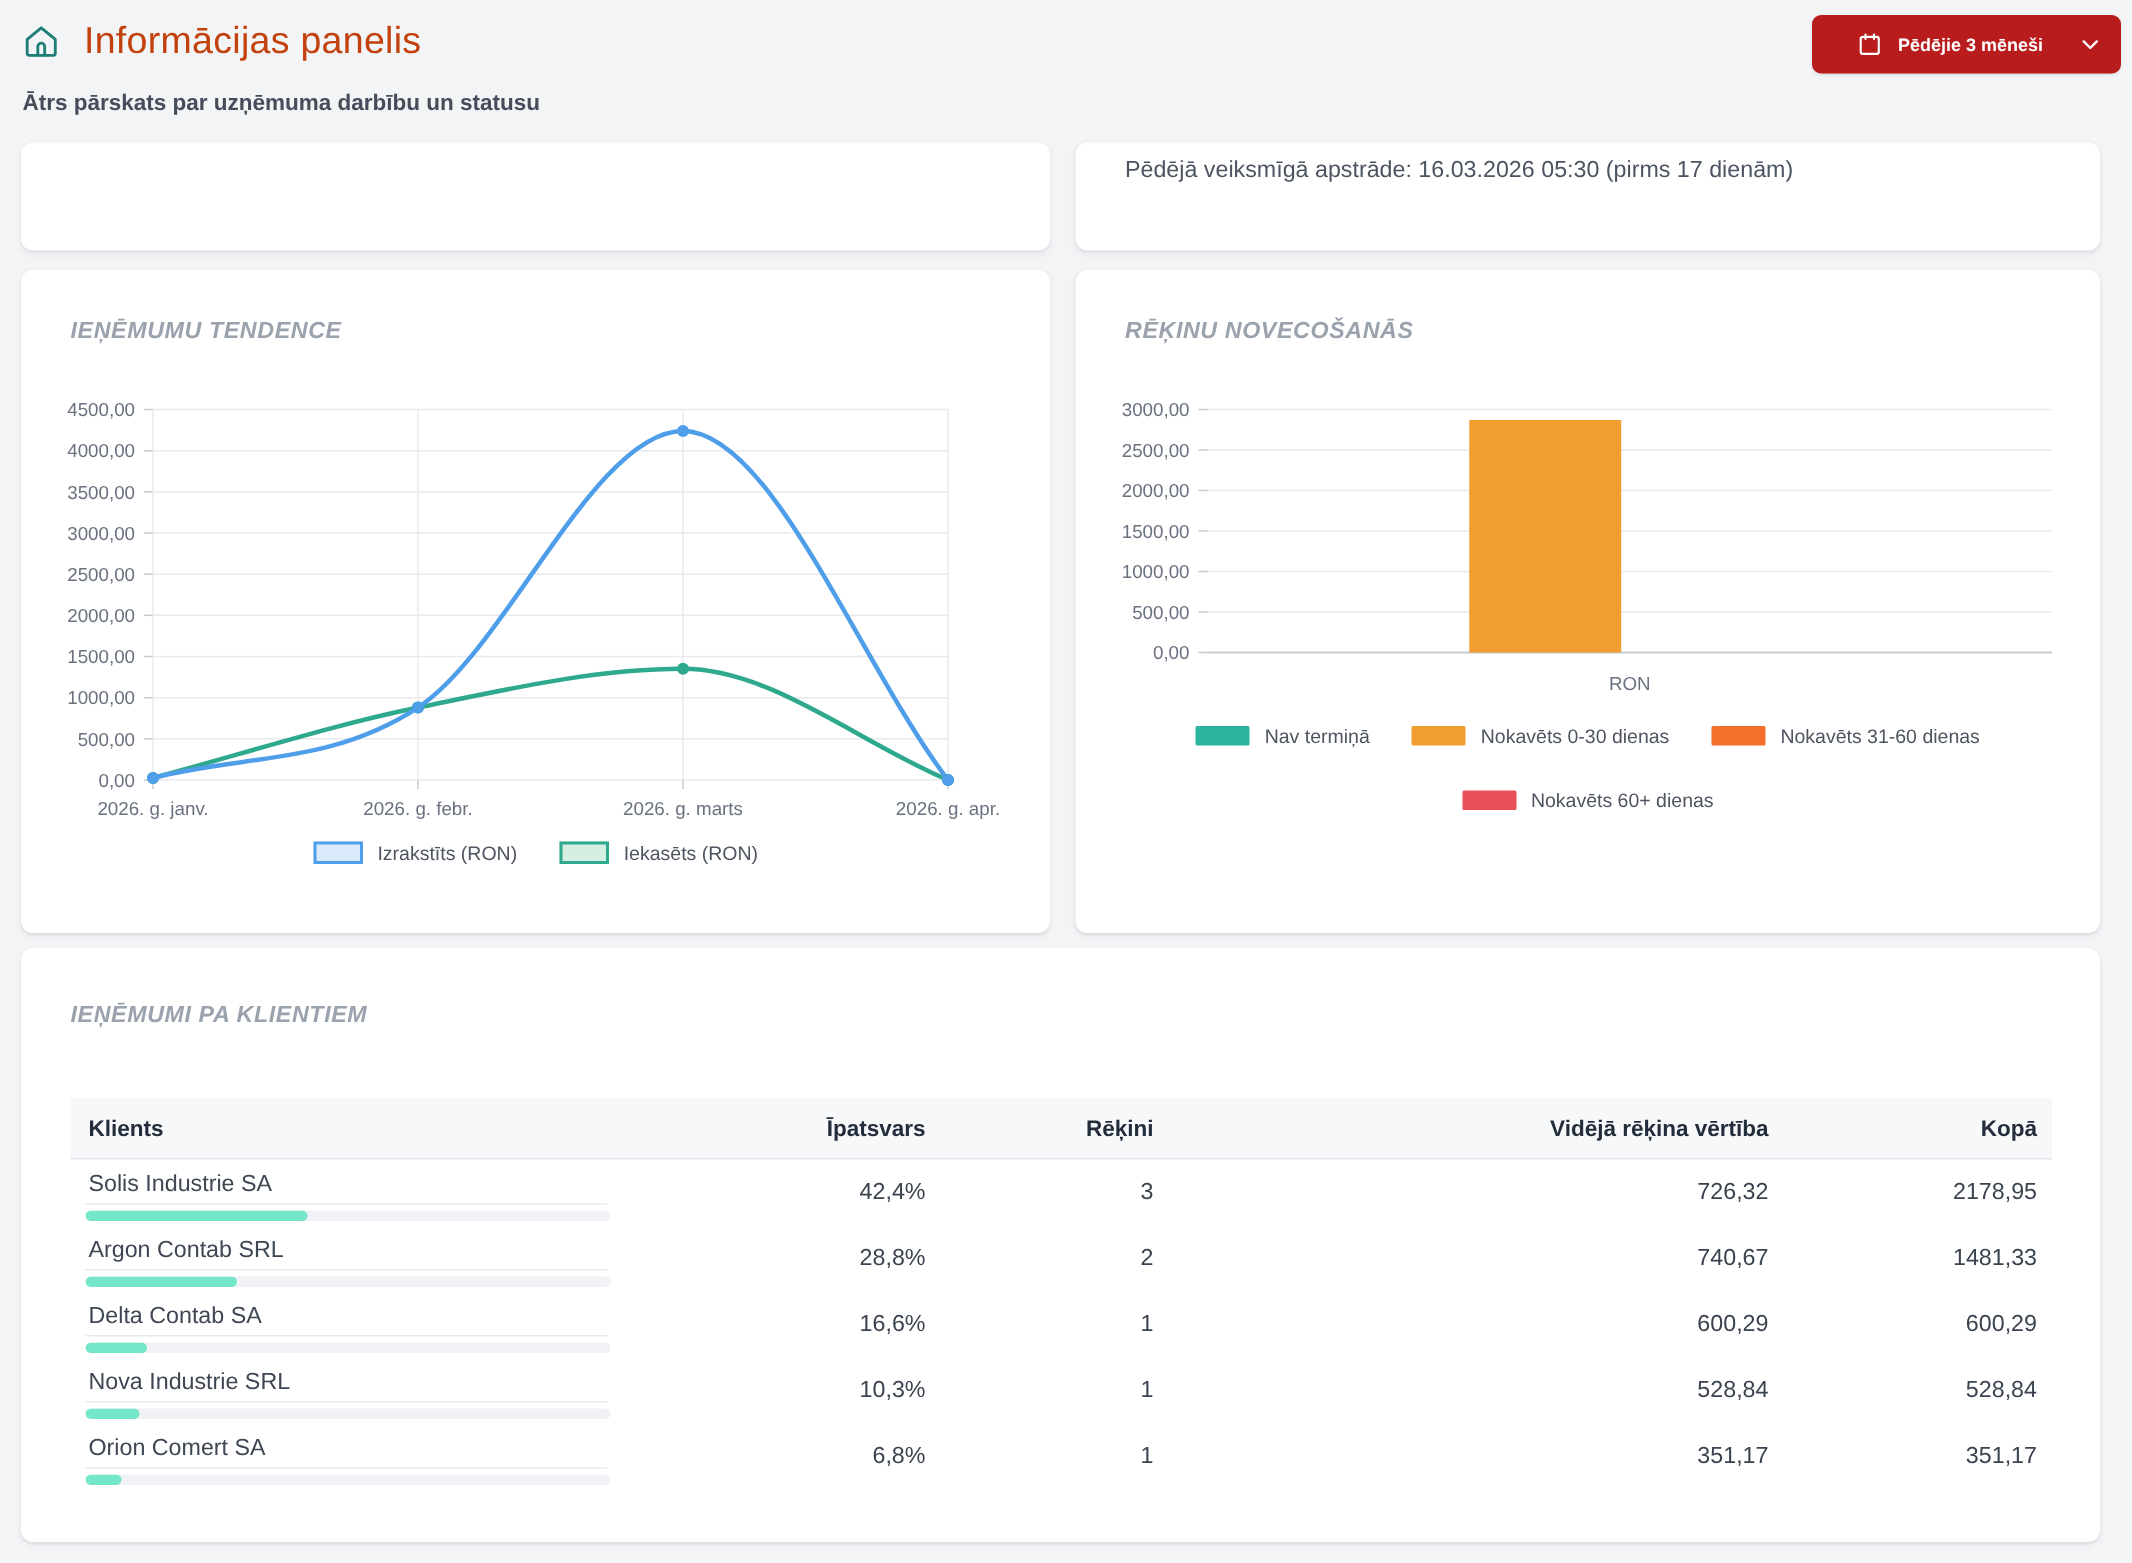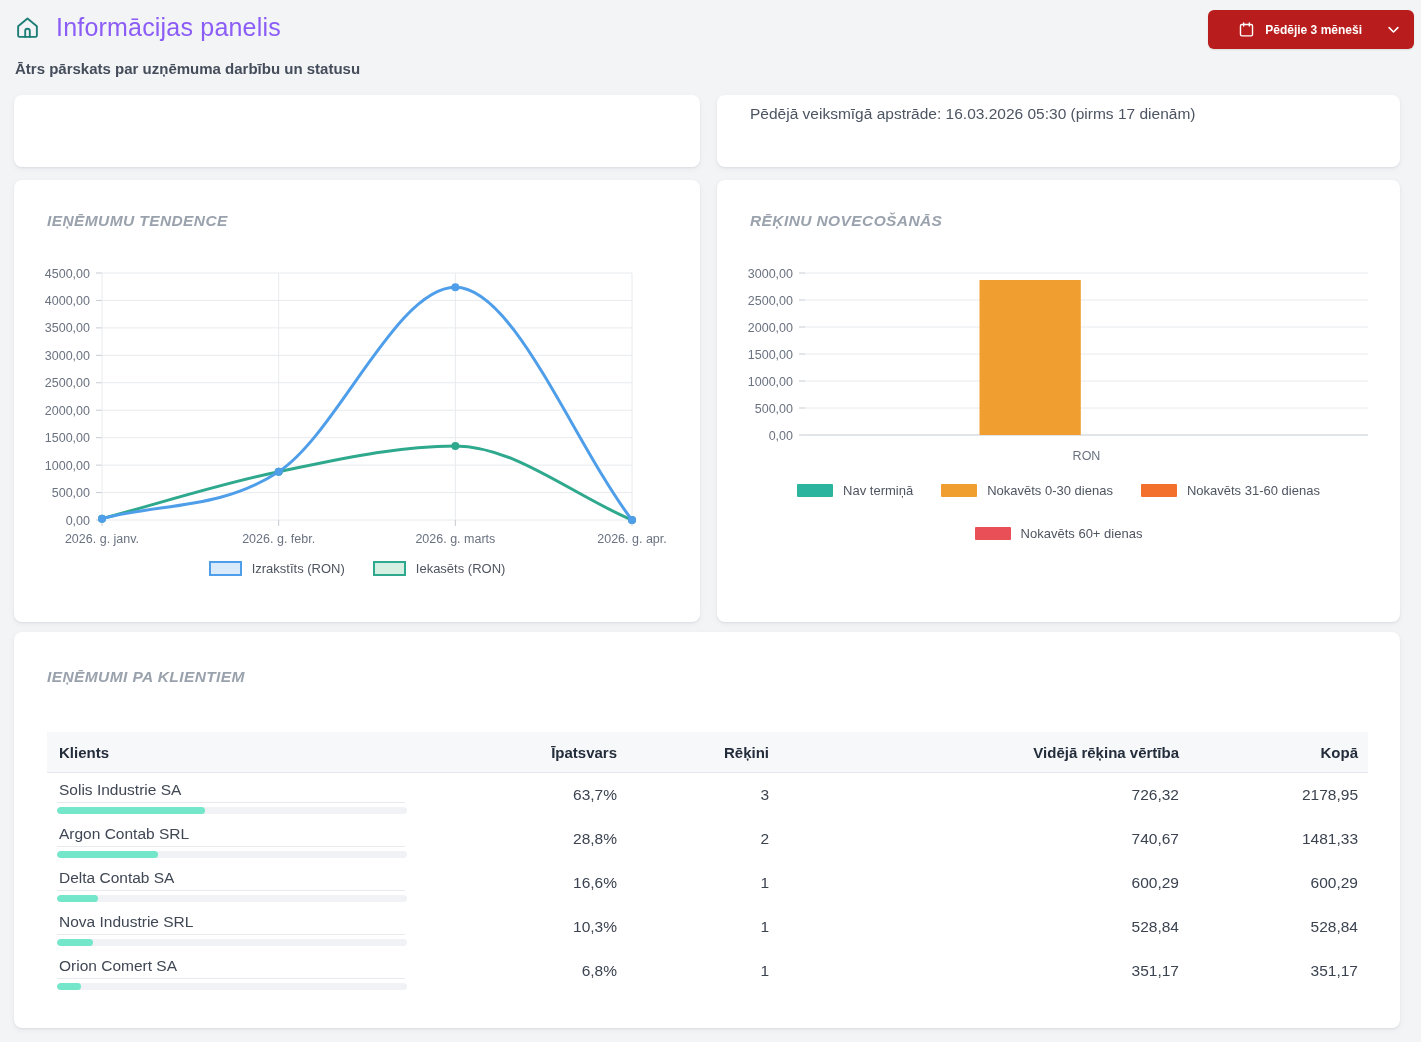--- a/index.html
+++ b/index.html
@@ -6,21 +6,21 @@
   body{
     width:1421px;height:1042px;overflow:hidden;
     background:#f2f4f6;
     font-family:"Liberation Sans","DejaVu Sans",sans-serif;
     color:#3b4350;
   }
   
   .topbar{padding:10px 7px 0 15px;}
   .title-row{display:flex;justify-content:space-between;align-items:flex-start;}
   .title-left{display:flex;align-items:center;gap:16px;}
-  .page-title{margin:0;font-size:25px;font-weight:500;color:#8b5cf6;letter-spacing:.2px;line-height:34px;}
+  .page-title{margin:0;font-size:25px;font-weight:500;color:#c2410c;letter-spacing:.2px;line-height:34px;}
   .home-ic{display:flex;align-items:center;}
   .period-btn{
     display:flex;align-items:center;
     background:#b91c1c;color:#fff;border:none;border-radius:6px;
     height:39px;padding:0 13px 0 30px;
     font-family:"Liberation Sans","DejaVu Sans",sans-serif;
     font-size:12px;font-weight:bold;cursor:pointer;
     box-shadow:0 1px 2px rgba(0,0,0,.10);
   }
   .period-btn .cal{margin-right:10px;display:flex;}
@@ -243,21 +243,21 @@
           <div class="th-right">Īpatsvars</div>
           <div class="th-right">Rēķini</div>
           <div class="th-right">Vidējā rēķina vērtība</div>
           <div class="th-right">Kopā</div>
         </div>
         <div id="clients-tbody">
             <div class="t-row">
               <div class="client-cell"><a class="client-name">Solis Industrie SA</a><div class="track">
                   <div class="fill" style="width: 148px;"></div>
                 </div></div>
-              <div class="num">63,7%</div>
+              <div class="num">42,4%</div>
               <div class="num">3</div>
               <div class="num">726,32</div>
               <div class="num">2178,95</div>
             </div>
             <div class="t-row">
               <div class="client-cell"><a class="client-name">Argon Contab SRL</a><div class="track">
                   <div class="fill" style="width: 101px;"></div>
                 </div></div>
               <div class="num">28,8%</div>
               <div class="num">2</div>

